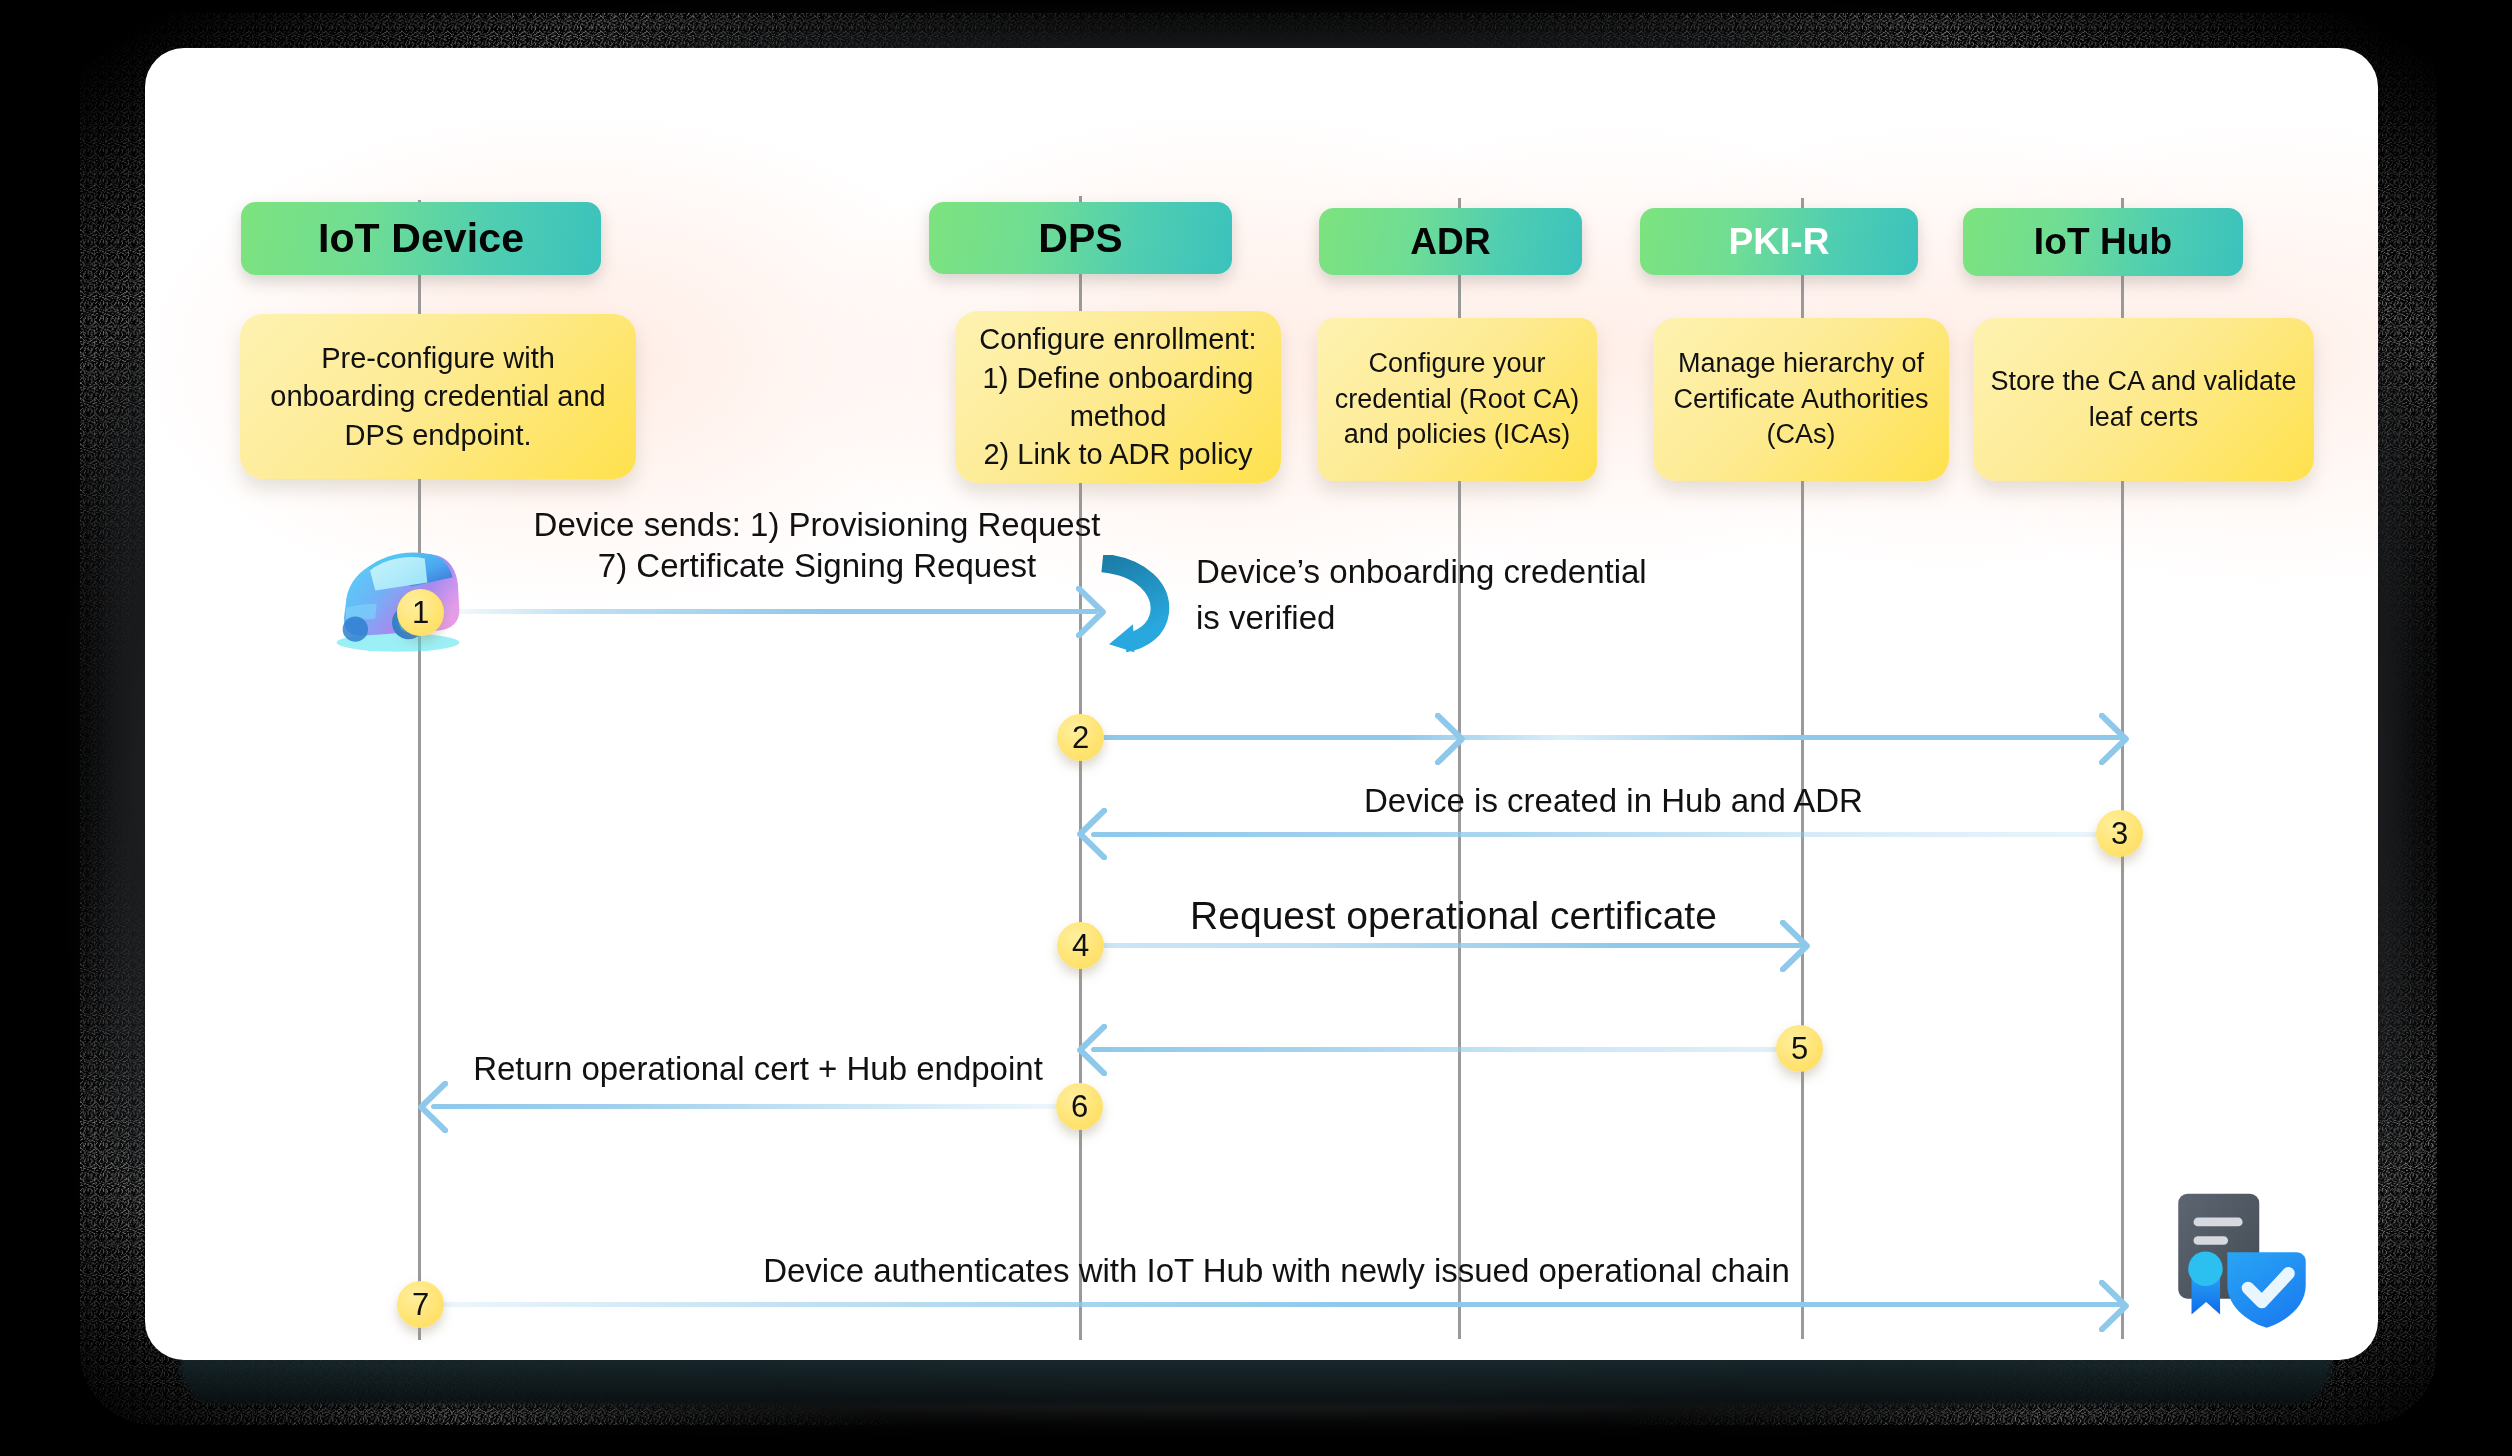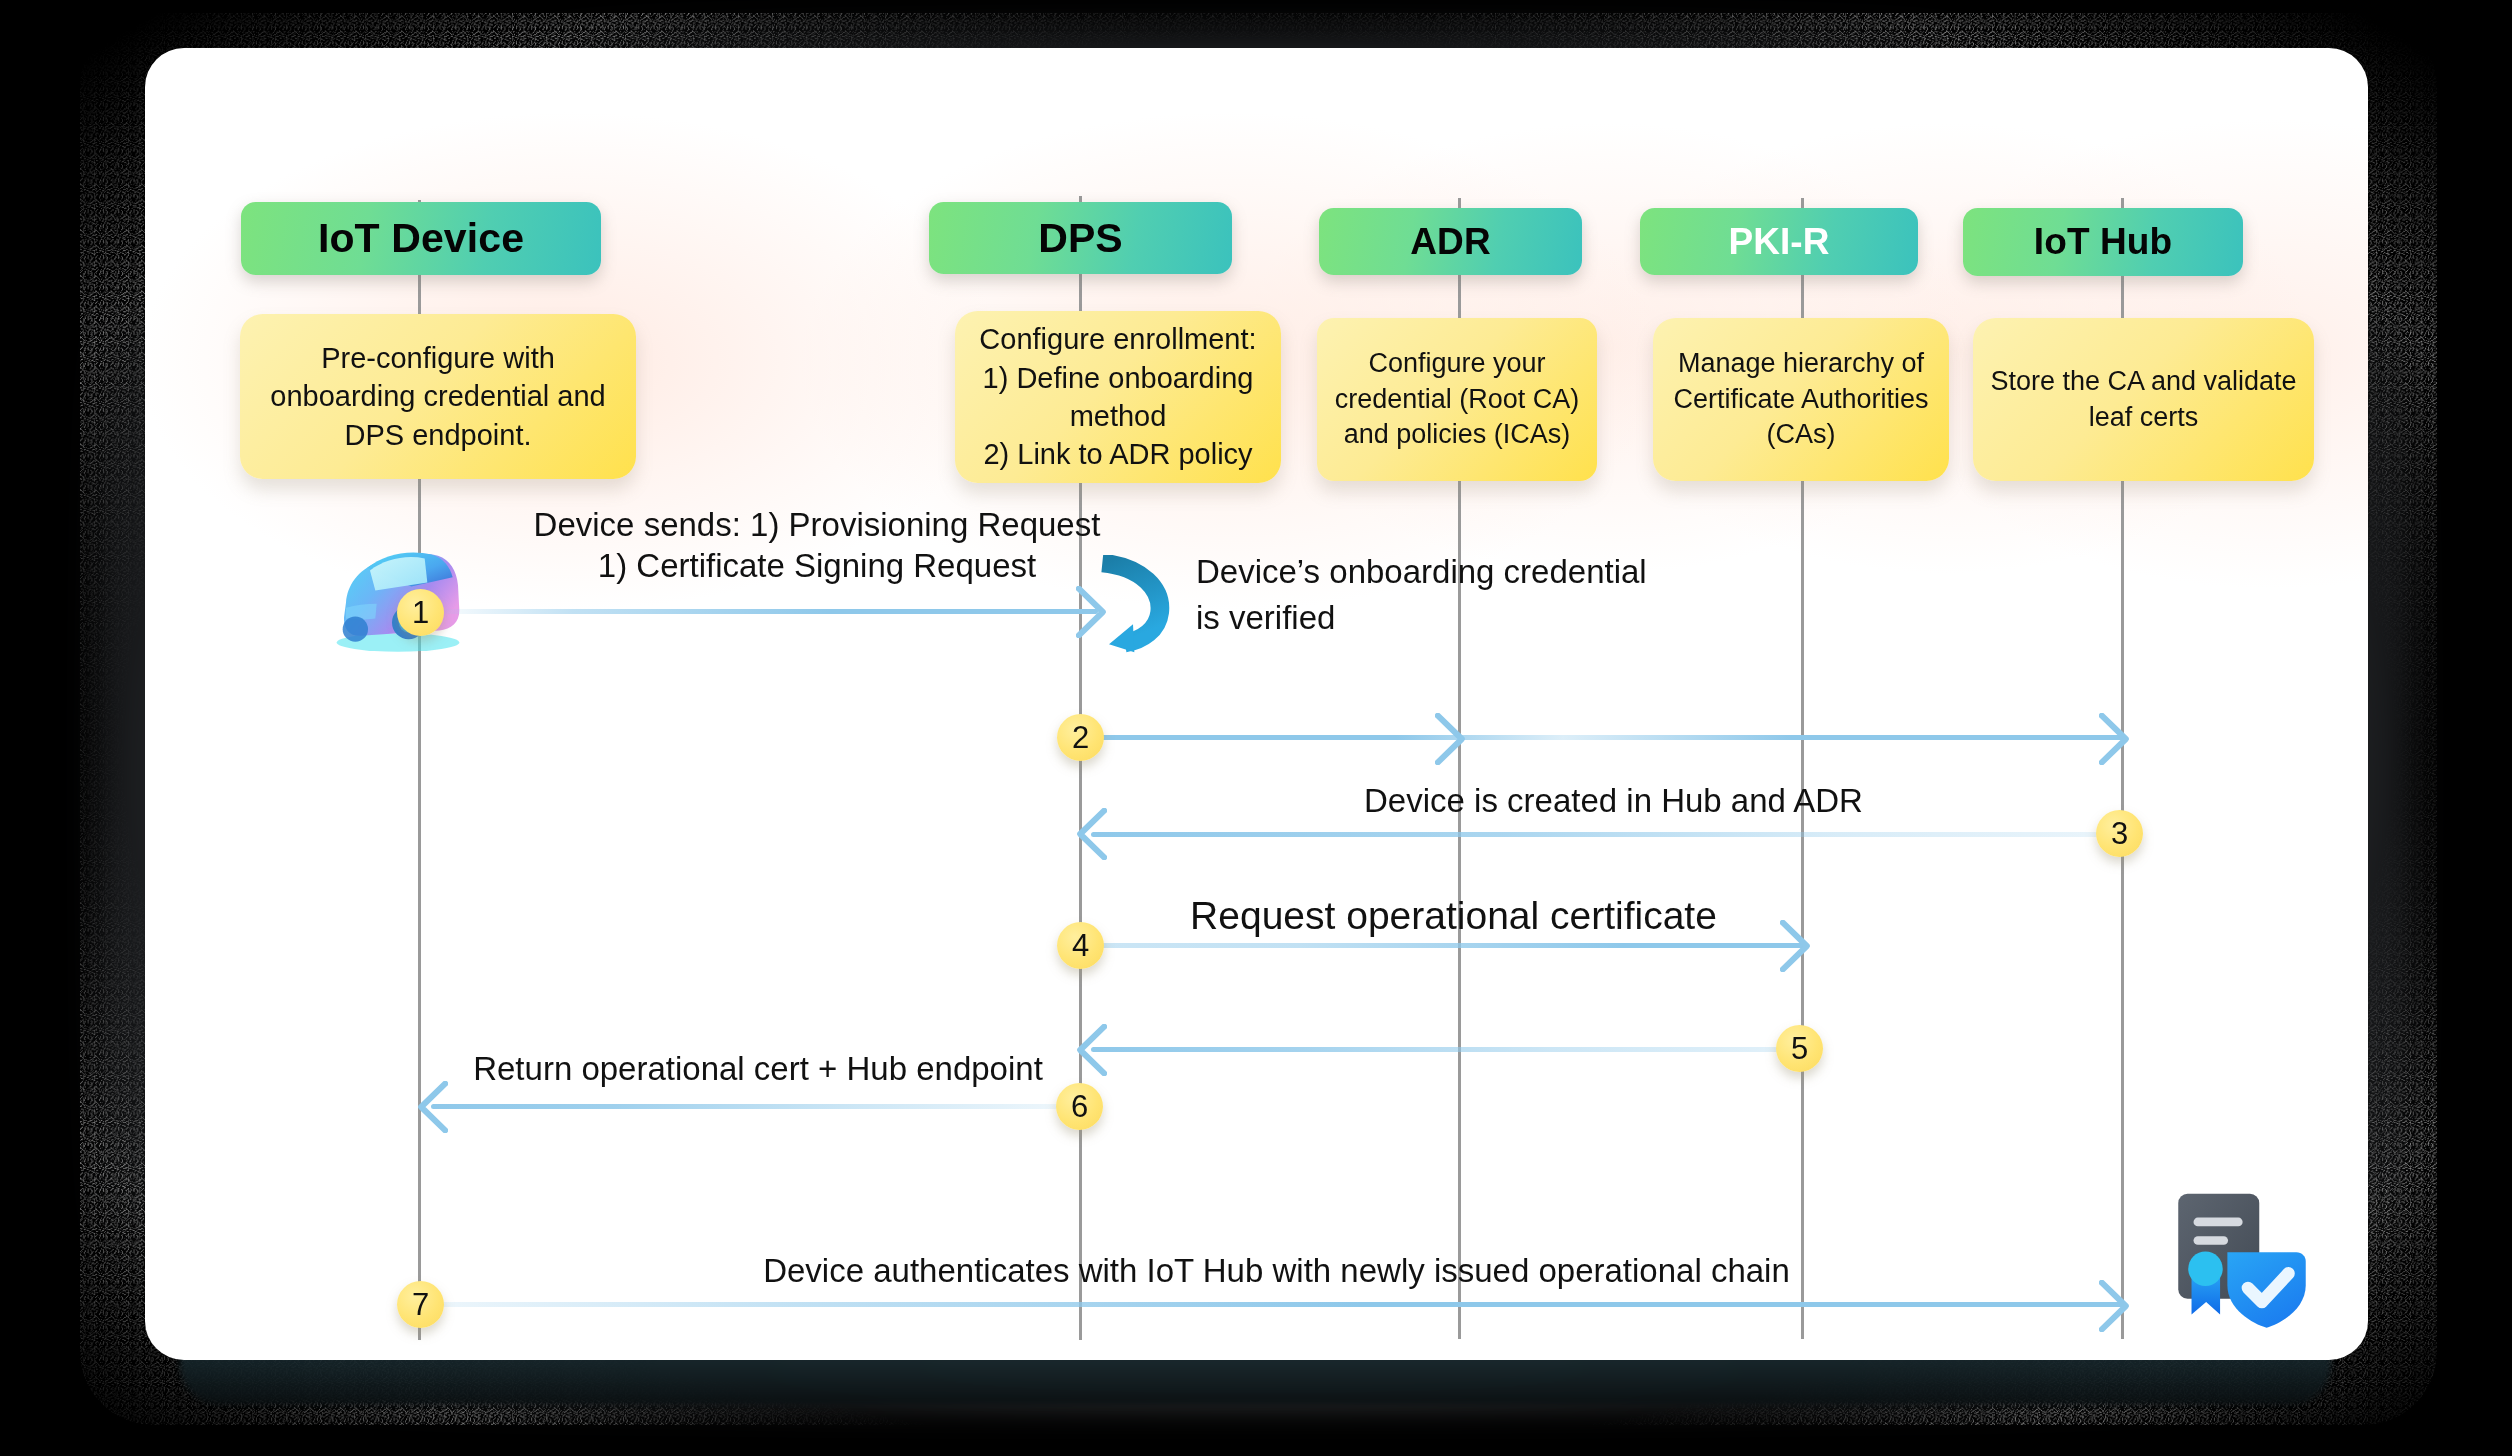--- a/index.html
+++ b/index.html
@@ -49,20 +49,21 @@
   }
 
   
   .card {
     position: absolute;
     left: 145px; top: 48px;
     width: 2223px; height: 1312px;
     background: #ffffff;
     border-radius: 39px;
     overflow: hidden;
+    padding-left: 10px;
   }
   .card-wash {
     position: absolute; inset: 0;
     background:
       radial-gradient(599px 346px at 426px 313px, rgba(255,232,223,.85) 0%, rgba(255,255,255,0) 72%),
       radial-gradient(599px 346px at 1085px 313px, rgba(255,233,224,.80) 0%, rgba(255,255,255,0) 72%),
       radial-gradient(506px 313px at 1462px 300px, rgba(255,234,226,.72) 0%, rgba(255,255,255,0) 72%),
       radial-gradient(506px 313px at 1801px 300px, rgba(255,234,226,.72) 0%, rgba(255,255,255,0) 72%),
       radial-gradient(533px 326px at 2124px 306px, rgba(255,234,226,.72) 0%, rgba(255,255,255,0) 72%);
   }
@@ -223,21 +224,21 @@
         <circle cx="124" cy="140" r="25" fill="#2f7fd0"></circle>
         <circle cx="124" cy="140" r="15" fill="#39a7e0"></circle>
         <circle cx="44" cy="150" r="19" fill="#2f7fd0" opacity=".85"></circle>
       </svg>
     </div>
 
     <div class="msg-label" style="left:306px; top:458px; width:732px; font-size:33px;">
       <span>Device sends: 1) Provisioning Request</span>
     </div>
     <div class="msg-label" style="left:306px; top:499px; width:732px; font-size:33px;">
-      <span>1) Certificate Signing Request</span>
+      <span>7) Certificate Signing Request</span>
     </div>
     <div class="msg-line" style="left:280px; top:561px; width:673px;
                 background: linear-gradient(90deg, rgba(142,200,234,0) 0%, rgba(142,200,234,.55) 22%, #8ec8ea 60%, #8ec8ea 100%);"></div>
     <svg class="arrowhead" style="left:931px; top:538px;" width="31" height="52" viewBox="0 0 46 78">
       <path d="M4 4 L40 39 L4 74" fill="none" stroke="#8ec8ea" stroke-width="9" stroke-linecap="round" stroke-linejoin="round"></path>
     </svg>
     <div class="badge" style="left:252px; top:541px;">
       <span>1</span>
     </div>
 

